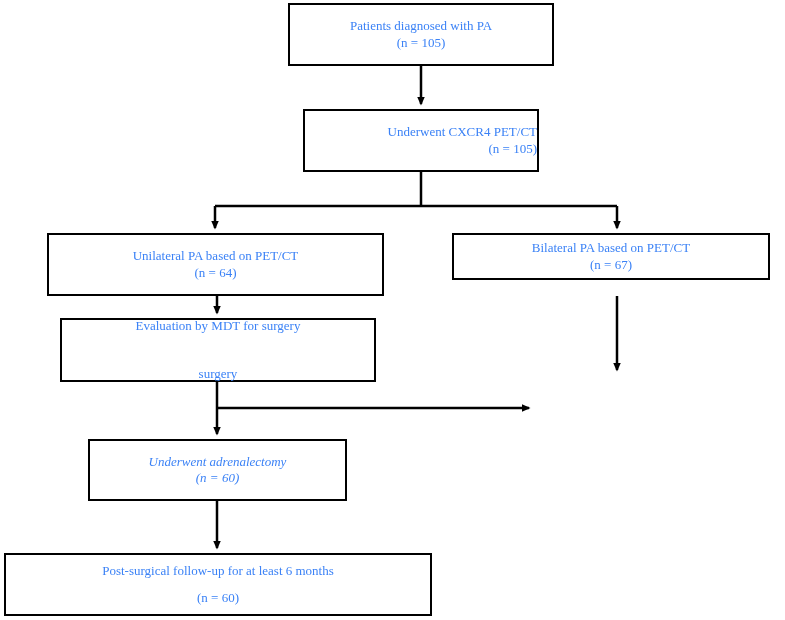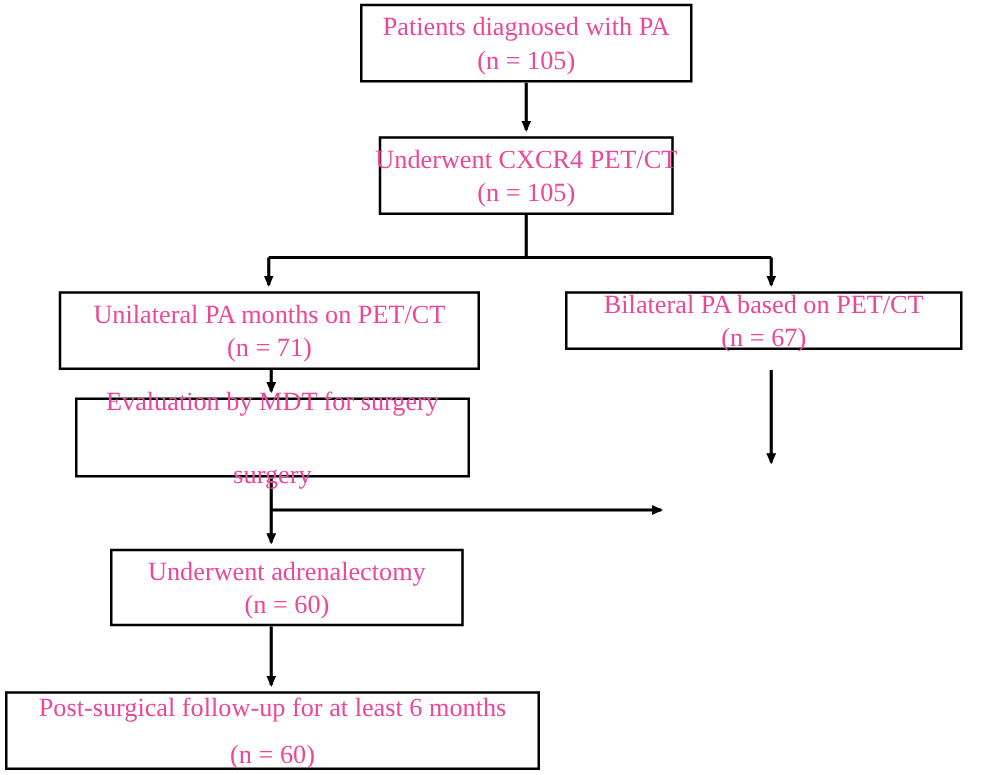--- a/index.html
+++ b/index.html
@@ -26,37 +26,37 @@
   .node {
     position: absolute;
     box-sizing: border-box;
     border: 2px solid #000000;
     background: #ffffff;
     display: flex;
     flex-direction: column;
     align-items: center;
     justify-content: center;
     text-align: center;
-    color: #ec4899;
+    color: #3b82f6;
     font-family: "Liberation Serif", "DejaVu Serif", serif;
-    font-size: 21px;
+    font-size: 13px;
     line-height: 1.25;
     z-index: 2;
   }
   .node .line1 { white-space: nowrap; }
   .node .line2 { white-space: nowrap; }
 
   
   #node-diagnosed      { left: 288px; top: 3px;   width: 266px; height: 63px; }
-  #node-petct          { left: 303px; top: 109px; width: 236px; height: 63px; }
+  #node-petct          { left: 303px; top: 109px; width: 236px; height: 63px; align-items: flex-end; }
   #node-unilateral     { left: 47px;  top: 233px; width: 337px; height: 63px; }
   #node-bilateral      { left: 452px; top: 233px; width: 318px; height: 47px; }
   #node-mdt            { left: 60px;  top: 318px; width: 316px; height: 64px; gap: 32px; }
   #node-medical        { left: 534px; top: 375px; width: 167px; height: 66px; }
-  #node-adrenalectomy  { left: 88px;  top: 439px; width: 283px; height: 62px; }
+  #node-adrenalectomy  { left: 88px;  top: 439px; width: 259px; height: 62px; font-style: italic; }
   #node-followup       { left: 4px;   top: 553px; width: 428px; height: 63px; gap: 10px; }
 </style>
 </head>
 <body>
 
 <div id="canvas">
 
   <svg id="flow-svg" viewBox="0 0 785 620" xmlns="http://www.w3.org/2000/svg">
     <defs>
       <marker id="arrowhead" markerWidth="9" markerHeight="9" refX="7.5" refY="4" orient="auto" markerUnits="userSpaceOnUse">
@@ -86,22 +86,22 @@
     <span class="line1">Patients diagnosed with PA</span>
     <span class="line2">(n = 105)</span>
   </div>
 
   <div class="node" id="node-petct">
     <span class="line1">Underwent CXCR4 PET/CT</span>
     <span class="line2">(n = 105)</span>
   </div>
 
   <div class="node" id="node-unilateral">
-    <span class="line1">Unilateral PA months on PET/CT</span>
-    <span class="line2">(n = 71)</span>
+    <span class="line1">Unilateral PA based on PET/CT</span>
+    <span class="line2">(n = 64)</span>
   </div>
 
   <div class="node" id="node-bilateral">
     <span class="line1">Bilateral PA based on PET/CT</span>
     <span class="line2">(n = 67)</span>
   </div>
 
   <div class="node" id="node-mdt">
     <span class="line1">Evaluation by MDT for surgery</span>
     <span class="line2">surgery</span>

